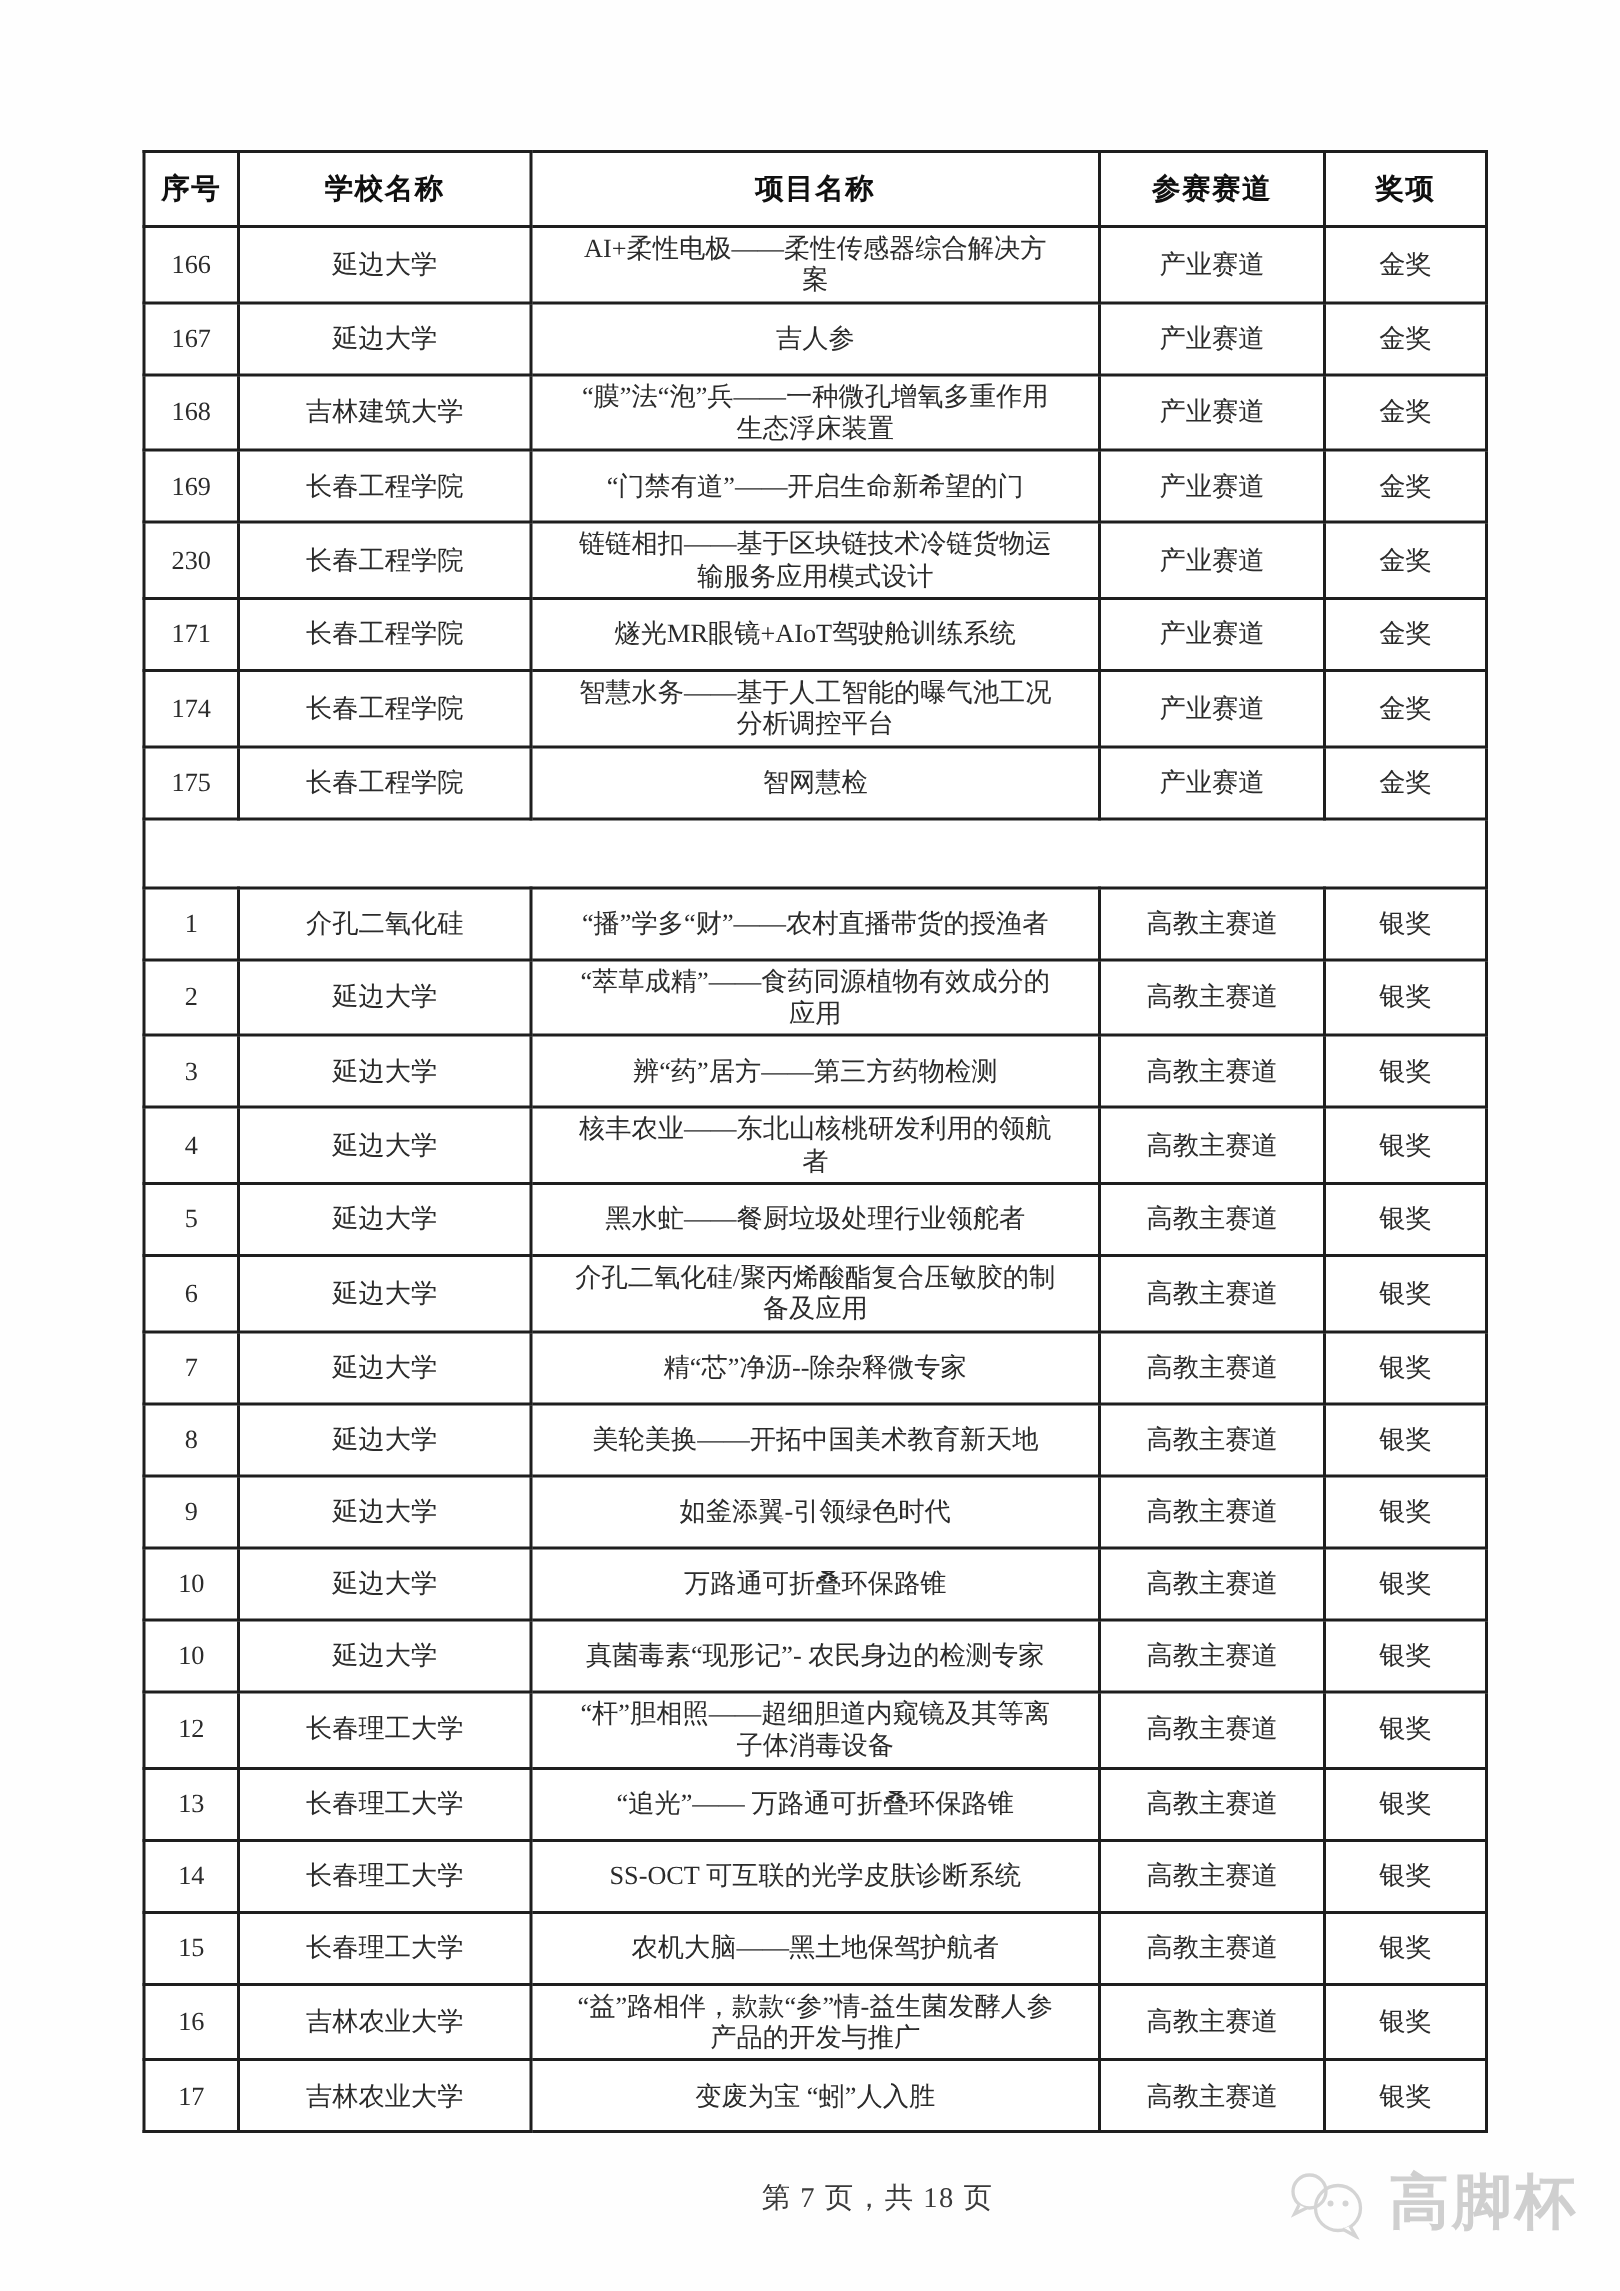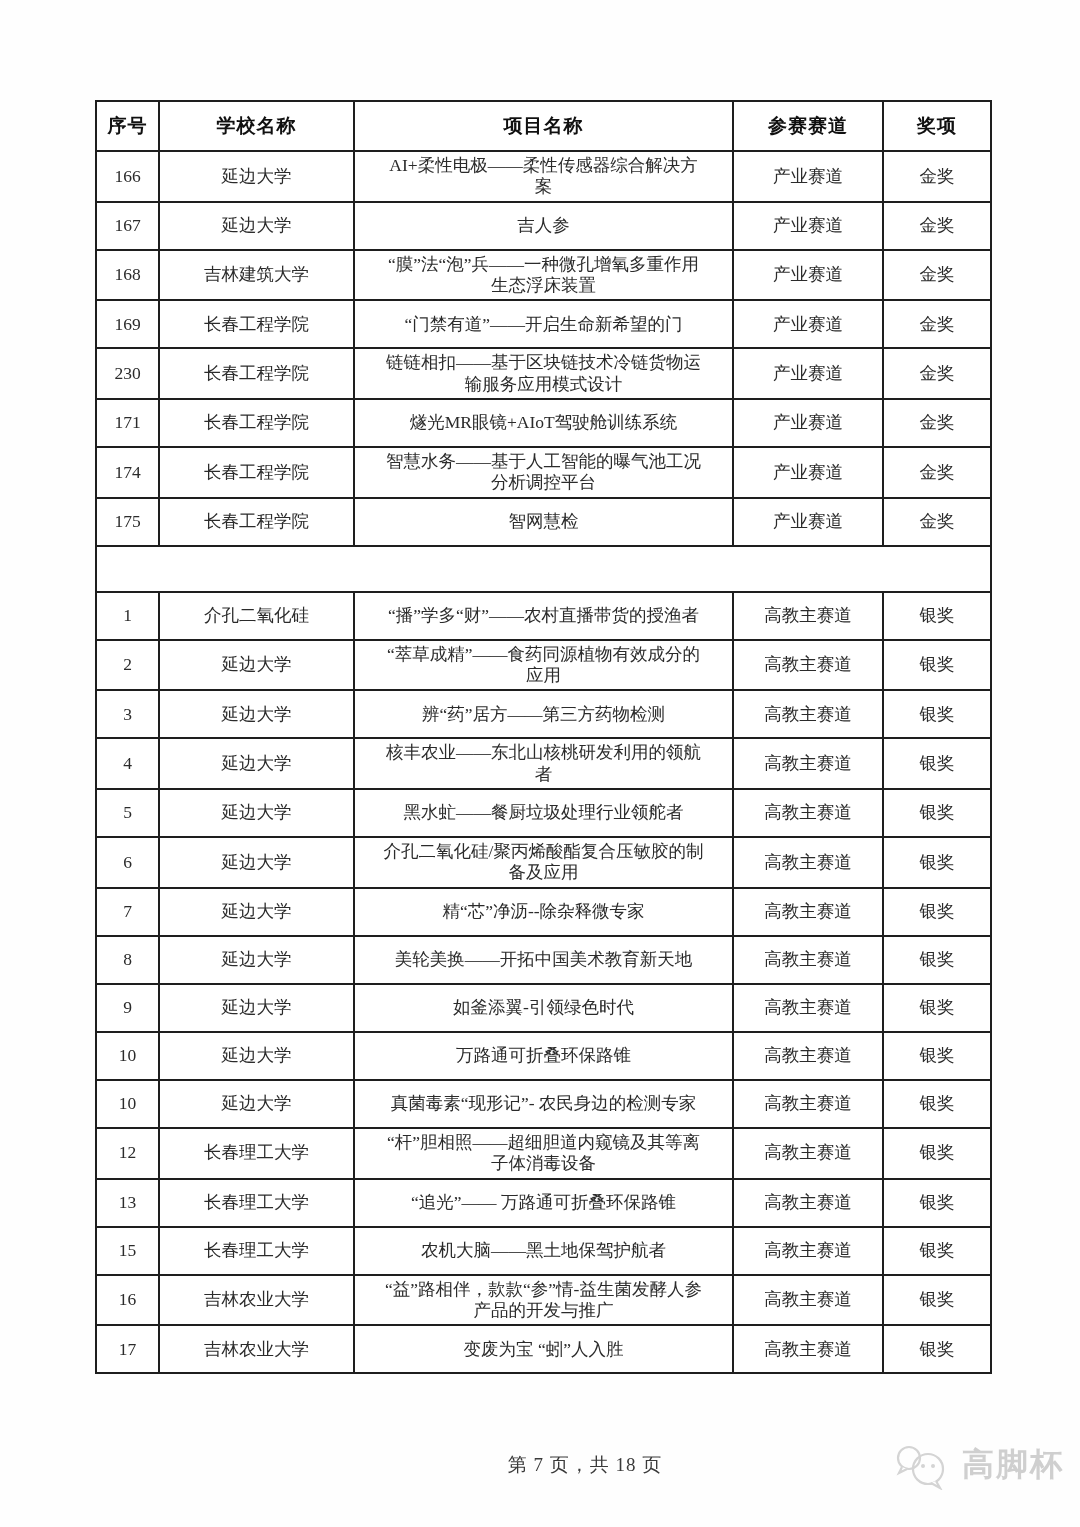--- a/index.html
+++ b/index.html
@@ -35,23 +35,23 @@
   td{
     font-size:17.5px;height:40px;line-height:1.22;color:#2b2b2b;
   }
   td.cell-project{padding:3px 26px;}
   tr.spacer-row td{height:38px;}
   .footer{
     position:absolute;left:0;top:1452px;width:1080px;
     text-align:center;font-size:19px;color:#3a3a3a;letter-spacing:1px;margin-left:45px;
   }
   .watermark{
-    position:absolute;right:16px;top:1440px;
+    position:absolute;right:28px;top:1440px;
     display:flex;align-items:center;gap:8px;
-    color:#cfcfcf;font-size:32px;font-weight:bold;letter-spacing:2px;
+    color:#cfcfcf;font-size:40px;font-weight:bold;letter-spacing:2px;
     user-select:none;
   }
   .watermark svg{display:block;}
 </style>
 </head>
 <body>
 
 <div class="page">
 
   <table class="awards">
@@ -212,20 +212,27 @@
           <td class="cell-no">12</td>
           <td class="cell-school">长春理工大学</td>
           <td class="cell-project">“杆”胆相照——超细胆道内窥镜及其等离子体消毒设备</td>
           <td class="cell-track">高教主赛道</td>
           <td class="cell-award">银奖</td>
         </tr>
         <tr>
           <td class="cell-no">13</td>
           <td class="cell-school">长春理工大学</td>
           <td class="cell-project">“追光”—— 万路通可折叠环保路锥</td>
+          <td class="cell-track">高教主赛道</td>
+          <td class="cell-award">银奖</td>
+        </tr>
+        <tr>
+          <td class="cell-no">14</td>
+          <td class="cell-school">长春理工大学</td>
+          <td class="cell-project">SS-OCT 可互联的光学皮肤诊断系统</td>
           <td class="cell-track">高教主赛道</td>
           <td class="cell-award">银奖</td>
         </tr>
         <tr>
           <td class="cell-no">15</td>
           <td class="cell-school">长春理工大学</td>
           <td class="cell-project">农机大脑——黑土地保驾护航者</td>
           <td class="cell-track">高教主赛道</td>
           <td class="cell-award">银奖</td>
         </tr>

